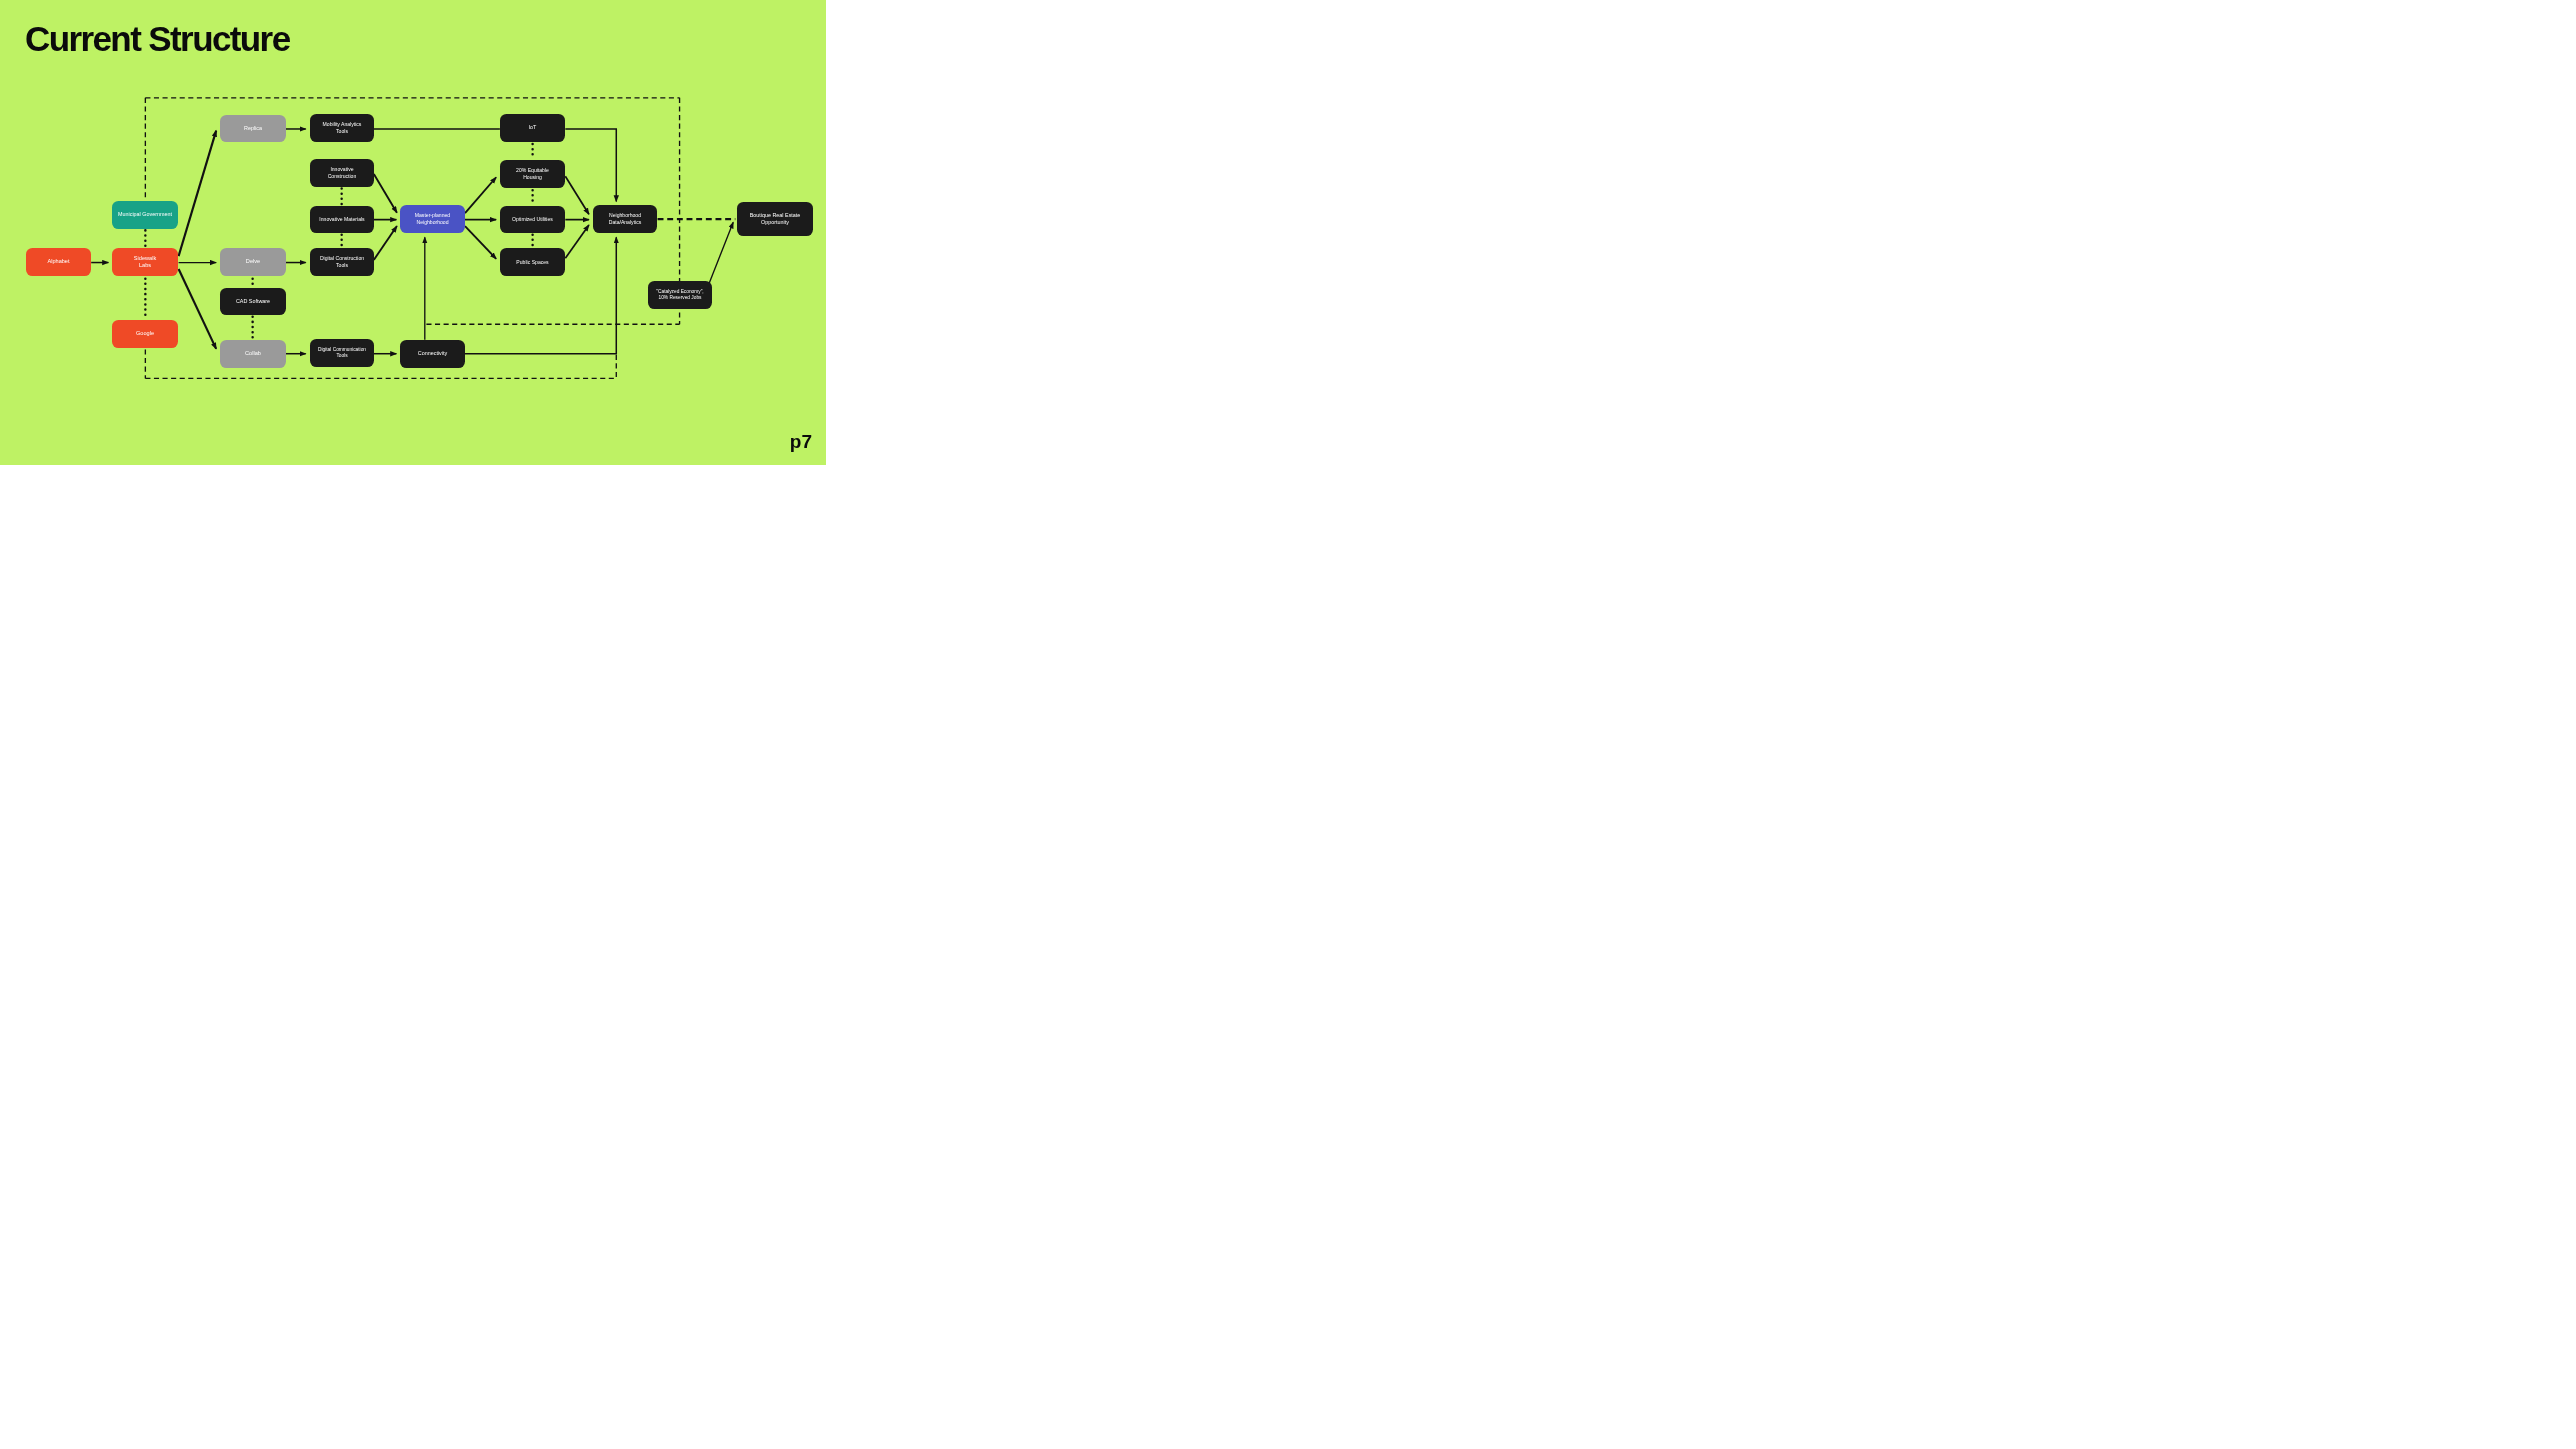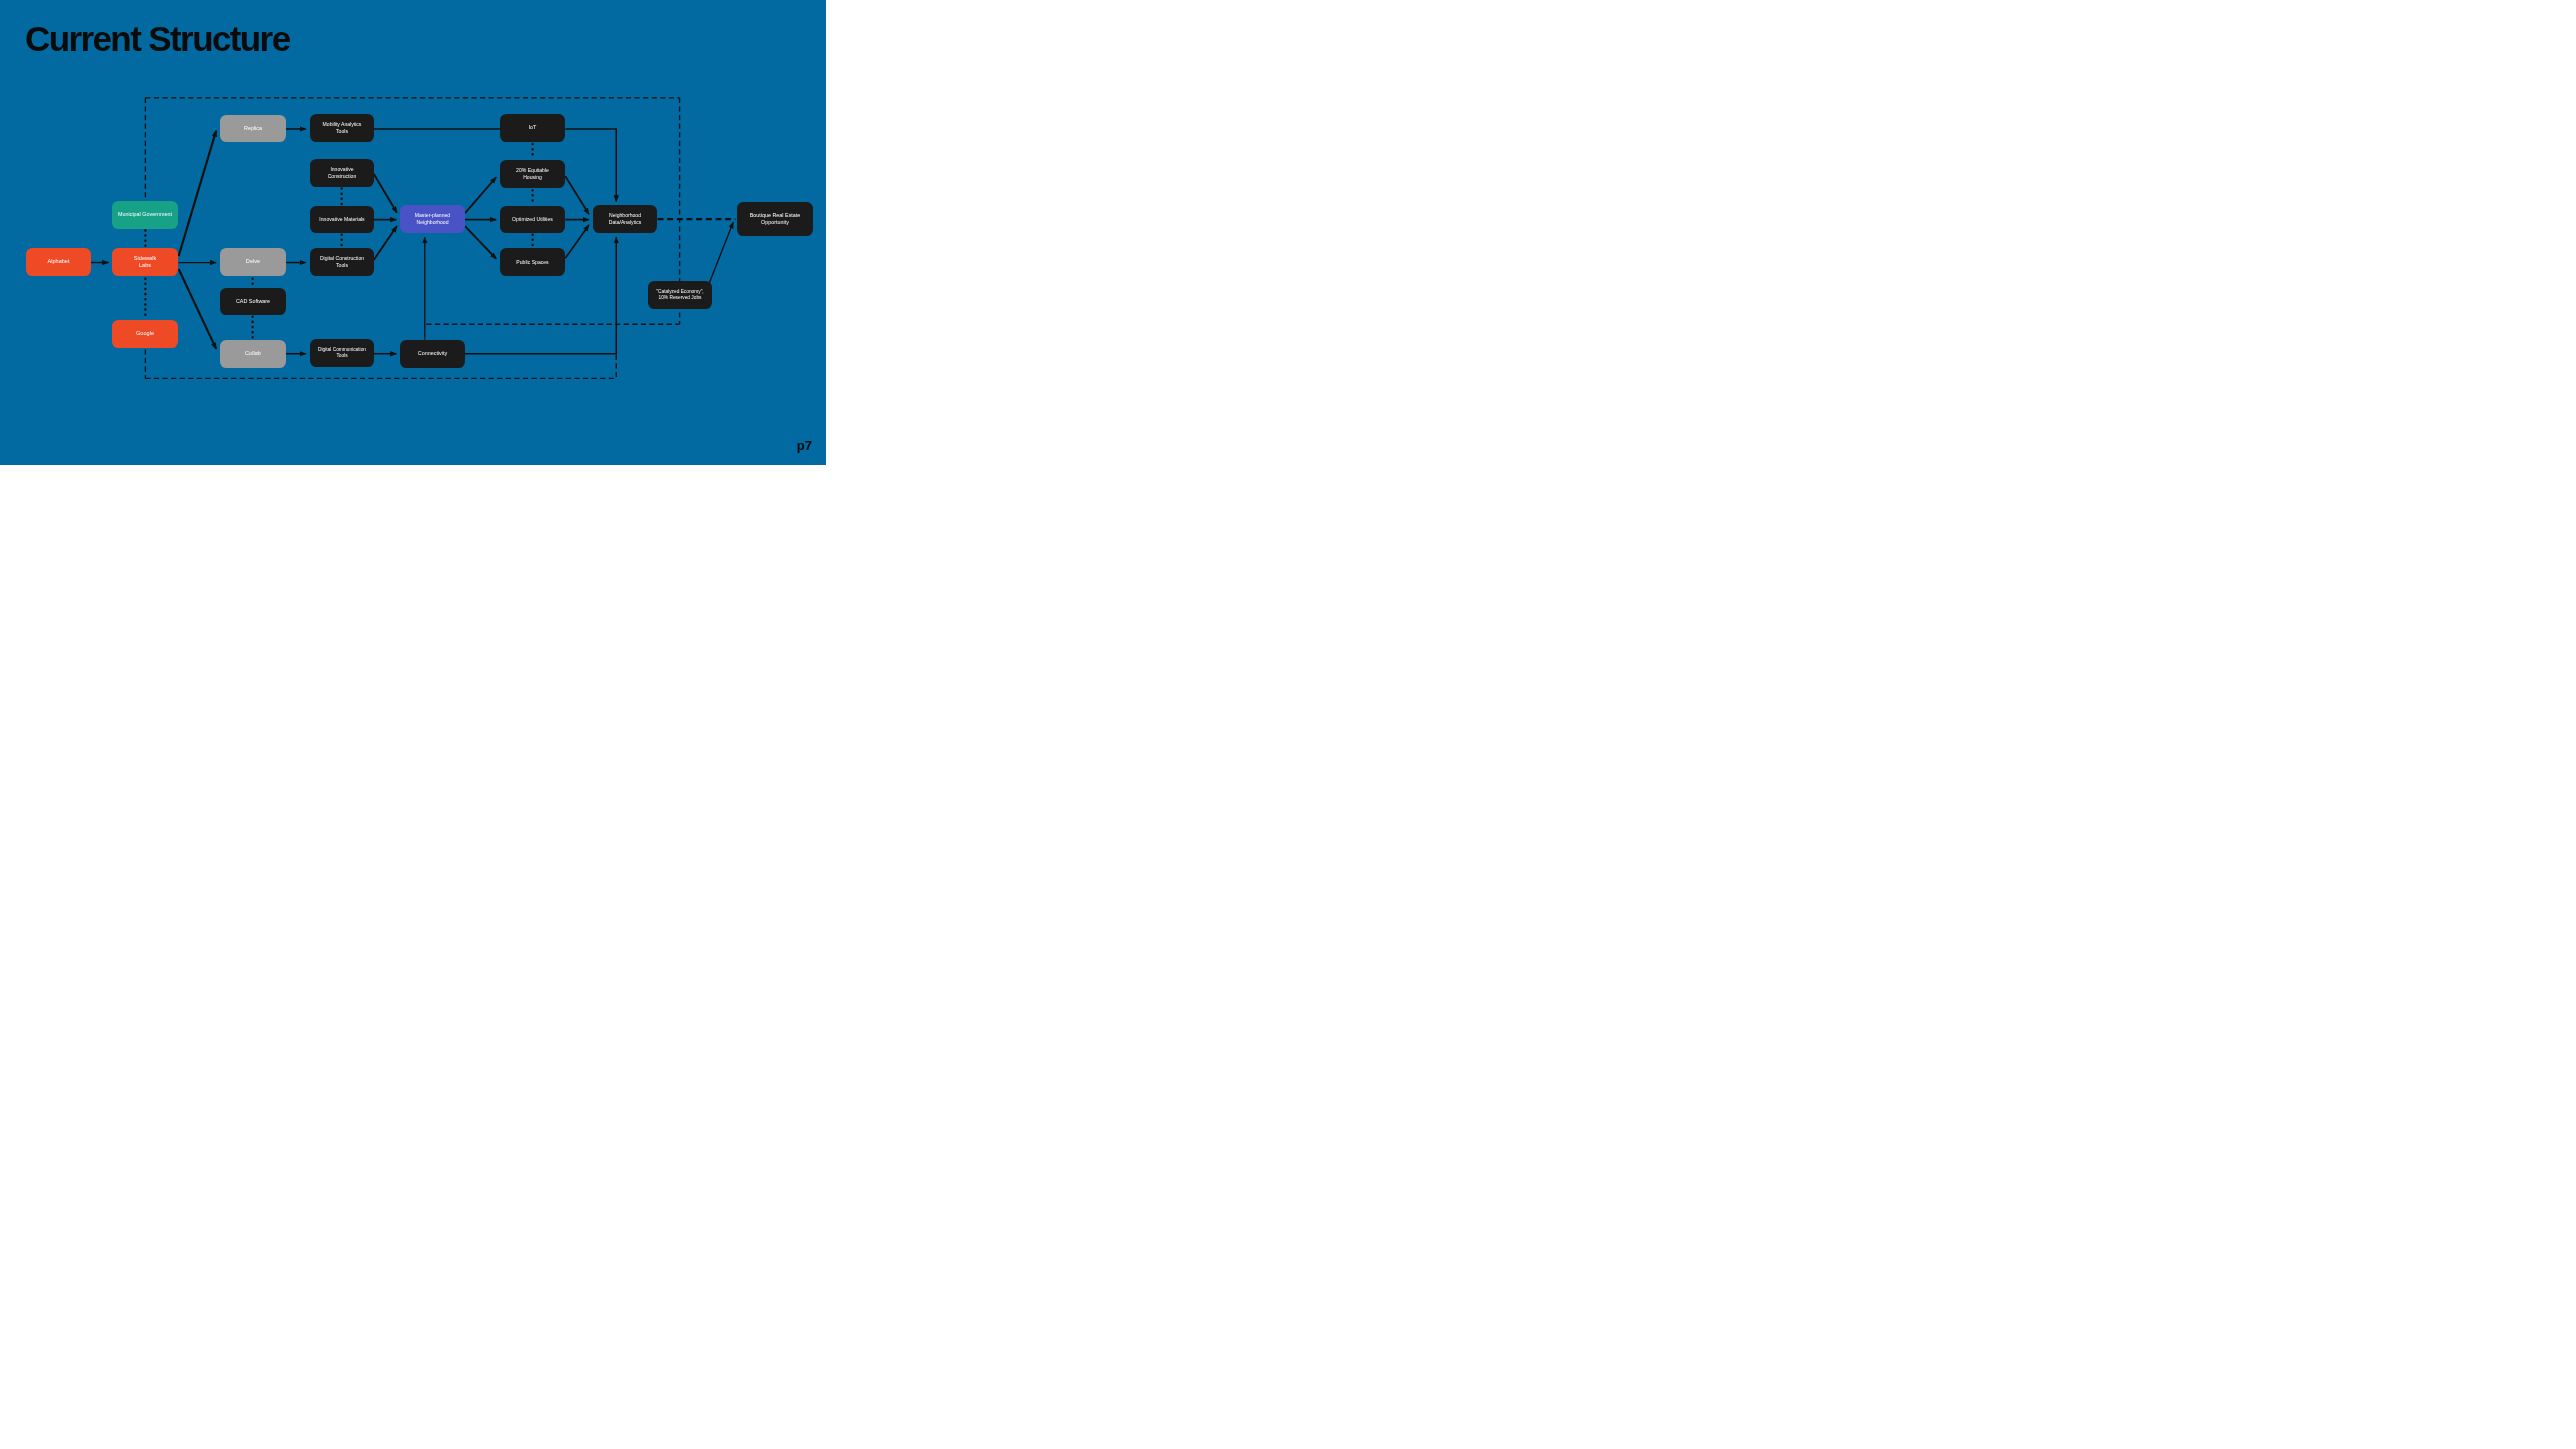--- a/index.html
+++ b/index.html
@@ -1,20 +1,20 @@
 <!DOCTYPE html>
 <html style="font-size:8.6px"><head>
 <meta charset="utf-8">
 <style>
   html,body{margin:0;padding:0;background:#ffffff;}
   body{font-family:"Liberation Sans","DejaVu Sans",sans-serif;}
-  #slide{position:relative;width:826px;height:465px;background:#0369a1;overflow:hidden;}
+  #slide{position:relative;width:826px;height:465px;background:#bef264;overflow:hidden;}
   #title{position:absolute;left:25px;top:19.3px;font-size:35px;font-weight:700;
          letter-spacing:-1.6px;color:#0b0b0b;margin:0;}
-  #page-number{position:absolute;right:14px;bottom:11.8px;font-size:13px;font-weight:700;color:#0b0b0b;}
+  #page-number{position:absolute;right:14px;bottom:11.8px;font-size:19px;font-weight:700;color:#0b0b0b;}
   #edge-layer{position:absolute;left:0;top:0;width:826px;height:465px;}
   .node{position:absolute;border-radius:6.4px;display:flex;align-items:center;justify-content:center;
         text-align:center;color:#ffffff;white-space:pre-line;line-height:1.35;padding:1.1px 1.6px;
         box-sizing:border-box;}
 </style>
 </head>
 <body>
 
 <div id="slide">
   <h1 id="title">Current Structure</h1>

